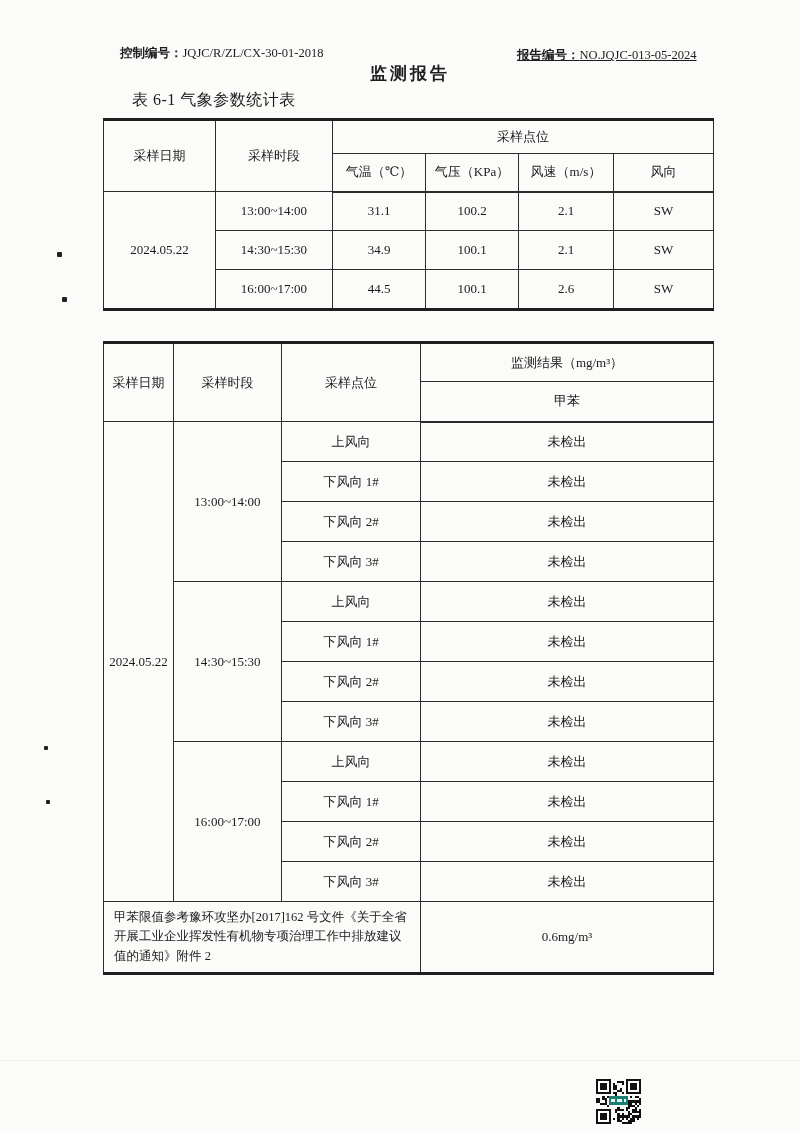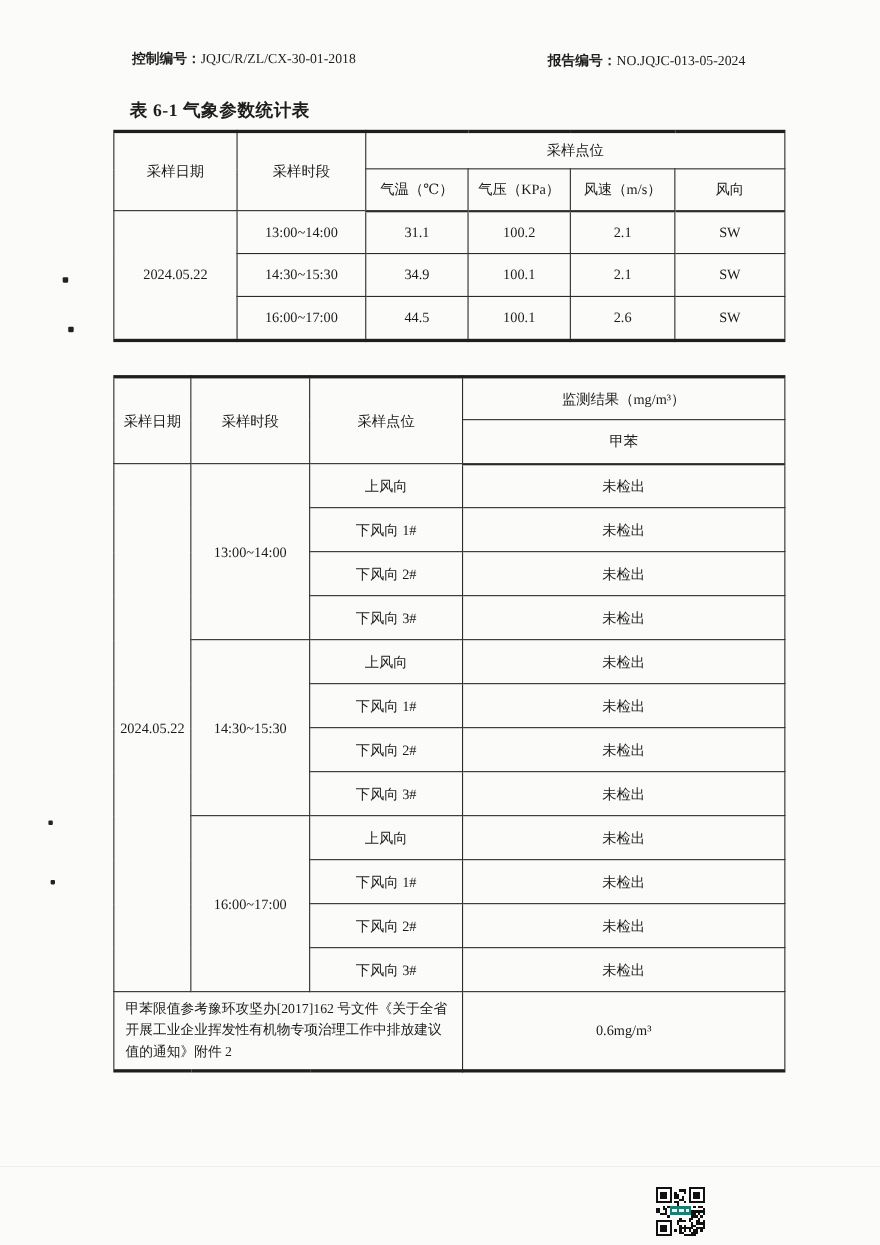--- a/index.html
+++ b/index.html
@@ -9,29 +9,29 @@
     background: #fbfbfa;
     color: #1d1d1d;
     position: relative;
     overflow: hidden;
   }
   .page { position: absolute; inset: 0; }
 
   
   .doc-header { position: absolute; top: 45px; left: 0; width: 100%; font-size: 12.5px; }
   .ctrl-no { position: absolute; left: 120px; top: 0; white-space: nowrap; }
-  .rep-no  { position: absolute; left: 498px; top: 2px; white-space: nowrap; }
+  .rep-no  { position: absolute; left: 517px; top: 2px; white-space: nowrap; text-decoration: underline; }
   .doc-header b { font-weight: bold; }
   .doc-title {
     position: absolute; top: 62px; left: 0; width: 100%;
     text-align: center; font-size: 17px; font-weight: bold;
     letter-spacing: 3px; text-indent: 20px;
   }
 
-  .caption { position: absolute; left: 118px; font-size: 16px; font-weight: bold; letter-spacing: 0.5px; }
+  .caption { position: absolute; left: 132px; font-size: 16px; font-weight: normal; letter-spacing: 0.5px; }
   .caption-1 { top: 90px; }
   .caption-2 { top: 314px; }
 
   table {
     border-collapse: collapse; table-layout: fixed;
     position: absolute; left: 103px; width: 610px;
     font-size: 13px;
   }
   .t1 { top: 118px; }
   .t2 { top: 341px; }
@@ -64,20 +64,21 @@
 </head>
 <body>
 
 <div class="page">
 
   <div class="doc-header">
     <div class="ctrl-no"><b>控制编号：</b><span>JQJC/R/ZL/CX-30-01-2018</span></div>
     <div class="rep-no"><b>报告编号：</b><span>NO.JQJC-013-05-2024</span></div>
   </div>
 
+  <div class="doc-title">监测报告</div>
 
   <div class="caption caption-1">表 6-1 气象参数统计表</div>
 
   <table class="t1">
     <colgroup>
       <col style="width:112px">
         <col style="width:117px">
         <col style="width:93px">
       <col style="width:93px">
         <col style="width:95px">

